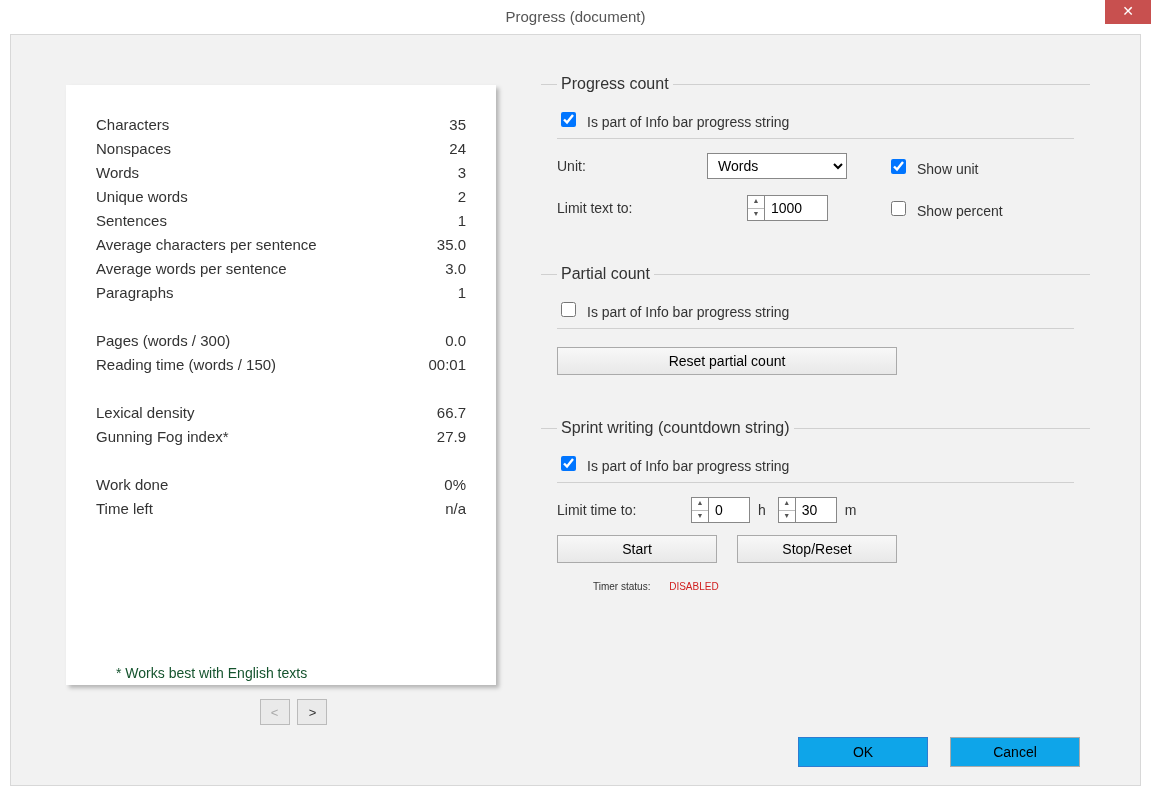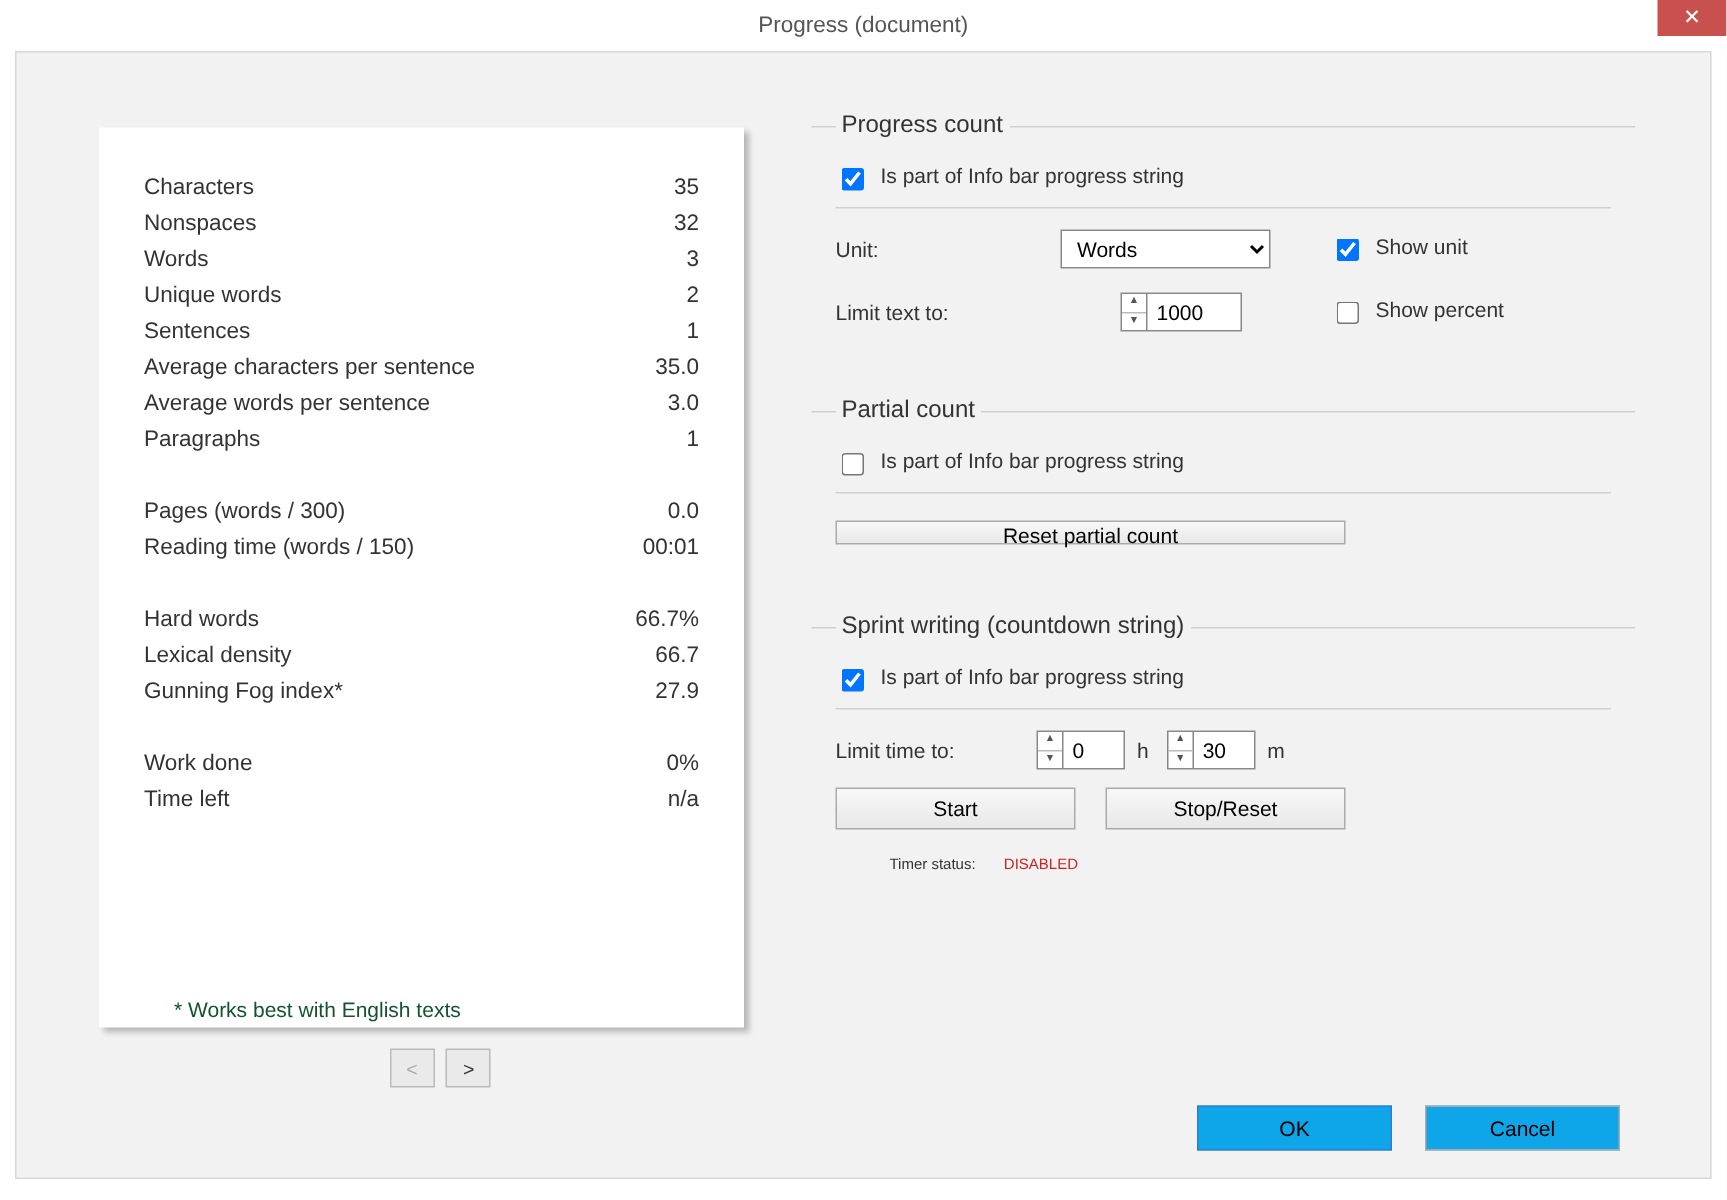--- a/index.html
+++ b/index.html
@@ -109,21 +109,21 @@
     margin: 0 0 28px 0;
     padding: 10px 16px 16px 16px;
   }
   fieldset.group legend {
     font-size: 16px;
     color: #333;
     padding: 0 4px;
   }
   .chk-row {
     display: flex;
-    align-items: flex-start;
+    align-items: flex-end;
     gap: 8px;
     margin: 6px 0 8px 0;
   }
   .chk-row input[type=checkbox] {
     width: 15px; height: 15px;
     cursor: pointer;
   }
   hr.thin {
     border: none;
     border-top: 1px solid #d0d0d0;
@@ -176,21 +176,21 @@
     padding: 0 6px;
     font-size: 14px;
     outline: none;
     background: transparent;
   }
   .spinner.small input { width: 28px; }
   .inline-lbl { margin: 0 8px 0 4px; }
 
   .wide-btn {
     width: 340px;
-    height: 16px;
+    height: 28px;
     border: 1px solid #aaa;
     background: linear-gradient(#f8f8f8, #e8e8e8);
     cursor: pointer;
     font-size: 14px;
     margin-top: 4px;
   }
   .btn-row {
     display: flex;
     gap: 20px;
     margin-top: 12px;
@@ -243,21 +243,21 @@
 
     <div class="left-col">
       <div class="stats-card">
         <div>
           <div class="stat-row">
               <span>Characters</span>
               <span>35</span>
             </div>
           <div class="stat-row">
               <span>Nonspaces</span>
-              <span>32</span>
+              <span>24</span>
             </div>
           <div class="stat-row">
               <span>Words</span>
               <span>3</span>
             </div>
           <div class="stat-row">
               <span>Unique words</span>
               <span>2</span>
             </div>
           <div class="stat-row">
@@ -283,24 +283,20 @@
               <span>Pages (words / 300)</span>
               <span>0.0</span>
             </div>
           <div class="stat-row">
               <span>Reading time (words / 150)</span>
               <span>00:01</span>
             </div>
         </div>
         <div class="stat-spacer"></div>
         <div>
-          <div class="stat-row">
-              <span>Hard words</span>
-              <span>66.7%</span>
-            </div>
           <div class="stat-row">
               <span>Lexical density</span>
               <span>66.7</span>
             </div>
           <div class="stat-row">
               <span>Gunning Fog index*</span>
               <span>27.9</span>
             </div>
         </div>
         <div class="stat-spacer"></div>

